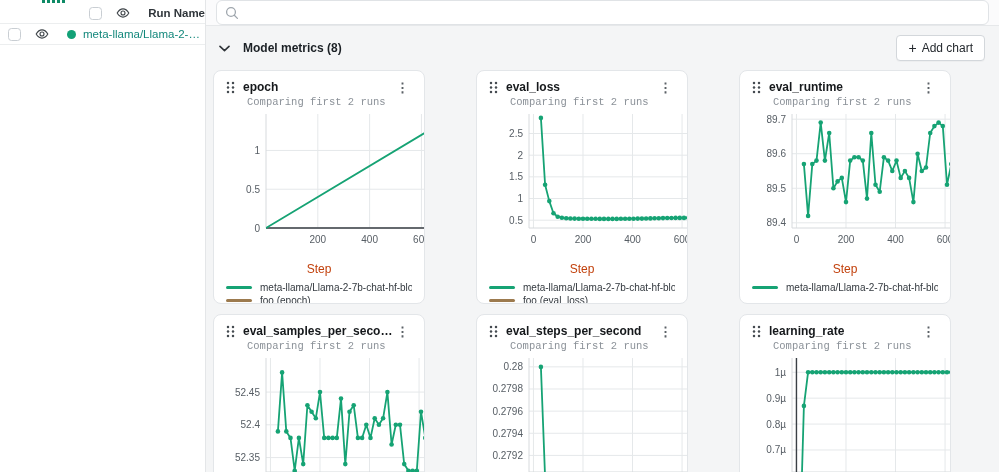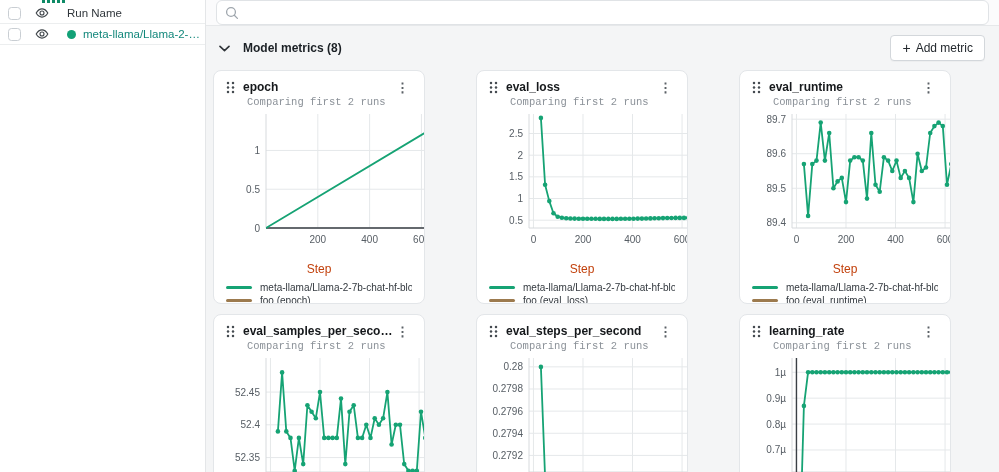--- a/index.html
+++ b/index.html
@@ -7,21 +7,21 @@
     font-family:"Liberation Sans", sans-serif; }
   .app { display:flex; width:999px; height:472px; }
 
   
   .sidebar { position:relative; width:206px; min-width:206px; background:#fff;
     border-right:1px solid #e4e6e8; }
   .green-strip { position:absolute; top:0; left:42px; width:24px; height:3px;
     background:repeating-linear-gradient(90deg,#0e8a66 0 3px,#ffffff 3px 5px); }
   .srow { display:flex; align-items:center; height:21px; border-bottom:1px solid #eceeef;
     padding-left:8px; }
-  .srow.header { font-weight:normal; color:#30363b; }
+  .srow.header { font-weight:bold; color:#30363b;justify-content:flex-end; }
   .cbx { width:13px; height:13px; border:1.5px solid #c9ced3; border-radius:3.5px;
     background:#fff; margin-right:14px; flex:0 0 auto; }
   .eye { width:14px; height:14px; margin-right:18px; flex:0 0 auto; display:flex;
     align-items:center; justify-content:center; }
   .runname-head { font-size:11.5px; color:#30363b; }
   .dot { width:9px; height:9px; border-radius:50%; margin-right:7px; flex:0 0 auto; }
   .rname { font-size:11.5px; color:#12877b; white-space:nowrap; overflow:hidden;
     text-overflow:ellipsis; max-width:118px; }
 
   
@@ -104,21 +104,21 @@
 
     <div class="sect-head">
       <span class="chev">
         <svg width="11" height="7" viewBox="0 0 11 7">
             <polyline points="1,1.4 5.5,5.6 10,1.4" fill="none" stroke="#2e3338" stroke-width="1.6" stroke-linecap="round" stroke-linejoin="round"></polyline>
           </svg>
       </span>
       <span class="sect-title">Model metrics (8)</span>
       <button class="add-btn">
         <span class="plus">+</span>
-        <span>Add metric</span>
+        <span>Add chart</span>
       </button>
     </div>
 
     <div class="grid" id="charts-grid">
         <div class="card"><div class="card-head">
             <span class="draghandle">
               <svg width="9" height="13" viewBox="0 0 9 13">
                 <circle cx="2" cy="2" r="1.25" fill="#454b51"></circle>
                 <circle cx="7" cy="2" r="1.25" fill="#454b51"></circle>
                 <circle cx="2" cy="6.5" r="1.25" fill="#454b51"></circle>
@@ -323,24 +323,20 @@
             <circle cx="203.5" cy="111.4" r="2.3" fill="#16a374"></circle>
             <circle cx="207.7" cy="66.5" r="2.3" fill="#16a374"></circle>
             <circle cx="211.9" cy="63.0" r="2.3" fill="#16a374"></circle>
             <circle cx="216.1" cy="69.9" r="2.3" fill="#16a374"></circle>
             <circle cx="220.3" cy="59.5" r="2.3" fill="#16a374"></circle>
           </svg><div class="xlab">Step</div><div class="legend">
             <div class="litem">
               <span class="lswatch" style="background: rgb(22, 163, 116);"></span>
               <span class="llabel">meta-llama/Llama-2-7b-chat-hf-blog-run (eval_runtime)</span>
             </div>
-            <div class="litem">
-              <span class="lswatch" style="background: rgb(156, 122, 78);"></span>
-              <span class="llabel">foo (eval_runtime)</span>
-            </div>
           </div></div>
         <div class="card"><div class="card-head">
             <span class="draghandle">
               <svg width="9" height="13" viewBox="0 0 9 13">
                 <circle cx="2" cy="2" r="1.25" fill="#454b51"></circle>
                 <circle cx="7" cy="2" r="1.25" fill="#454b51"></circle>
                 <circle cx="2" cy="6.5" r="1.25" fill="#454b51"></circle>
                 <circle cx="7" cy="6.5" r="1.25" fill="#454b51"></circle>
                 <circle cx="2" cy="11" r="1.25" fill="#454b51"></circle>
                 <circle cx="7" cy="11" r="1.25" fill="#454b51"></circle>

